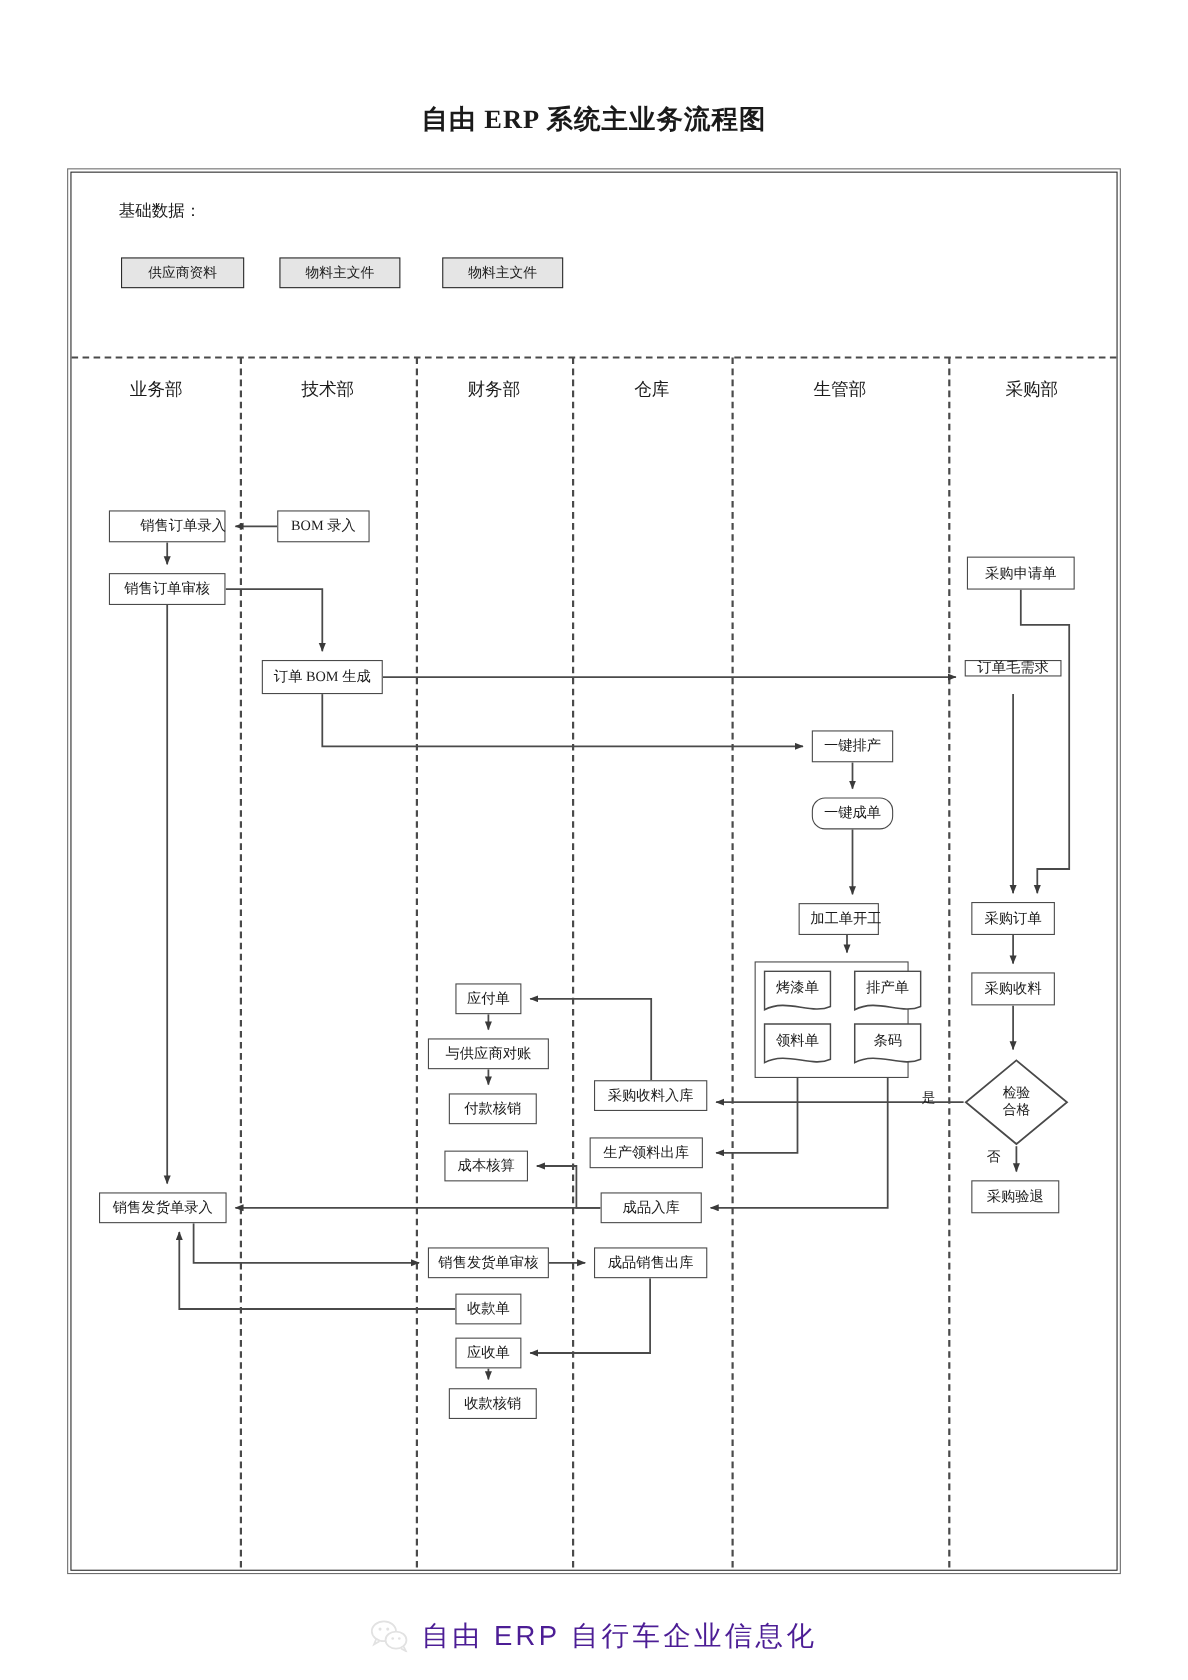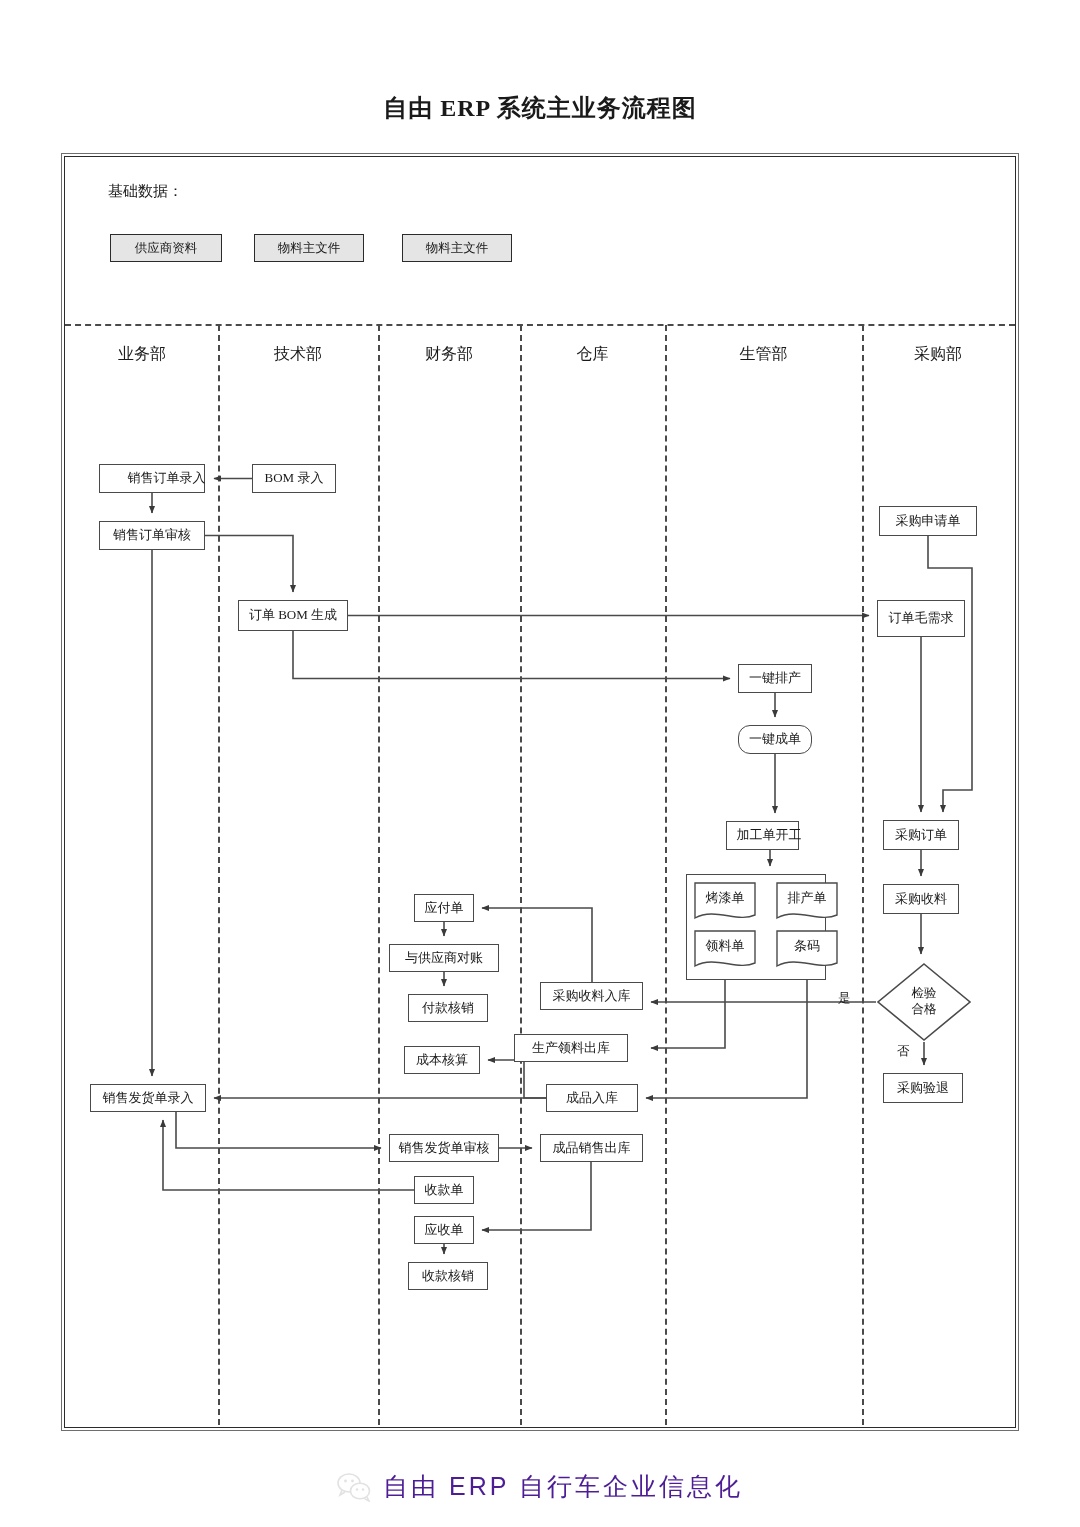--- a/index.html
+++ b/index.html
@@ -197,31 +197,31 @@
     <path d="M444,1244 L444,1254" marker-end="url(#ah)"></path>
   </g>
 </svg>
 
 <div id="nodes-layer">
     <div class="node" style="left: 99px; top: 464px; width: 106px; height: 29px; padding-left: 29px;">销售订单录入</div>
     <div class="node" style="left: 252px; top: 464px; width: 84px; height: 29px;">BOM 录入</div>
     <div class="node" style="left: 99px; top: 521px; width: 106px; height: 29px;">销售订单审核</div>
     <div class="node" style="left: 879px; top: 506px; width: 98px; height: 30px;">采购申请单</div>
     <div class="node" style="left: 238px; top: 600px; width: 110px; height: 31px;">订单 BOM 生成</div>
-    <div class="node" style="left: 877px; top: 600px; width: 88px; height: 37px;">订单毛需求</div>
+    <div class="node" style="left: 877px; top: 600px; width: 88px; height: 15px;">订单毛需求</div>
     <div class="node" style="left: 738px; top: 664px; width: 74px; height: 29px;">一键排产</div>
     <div class="node" style="left: 738px; top: 725px; width: 74px; height: 29px; border-radius: 12px;">一键成单</div>
     <div class="node" style="left: 726px; top: 821px; width: 73px; height: 29px; padding-left: 13px;">加工单开工</div>
     <div class="node" style="left: 883px; top: 820px; width: 76px; height: 30px;">采购订单</div>
     <div class="node" style="left: 883px; top: 884px; width: 76px; height: 30px;">采购收料</div>
     <div class="node" style="left: 414px; top: 894px; width: 60px; height: 28px;">应付单</div>
     <div class="node" style="left: 389px; top: 944px; width: 110px; height: 28px;">与供应商对账</div>
     <div class="node" style="left: 408px; top: 994px; width: 80px; height: 28px;">付款核销</div>
     <div class="node" style="left: 540px; top: 982px; width: 103px; height: 28px;">采购收料入库</div>
-    <div class="node" style="left: 514px; top: 1034px; width: 114px; height: 28px;">生产领料出库</div>
+    <div class="node" style="left: 536px; top: 1034px; width: 103px; height: 28px;">生产领料出库</div>
     <div class="node" style="left: 404px; top: 1046px; width: 76px; height: 28px;">成本核算</div>
     <div class="node" style="left: 546px; top: 1084px; width: 92px; height: 28px;">成品入库</div>
     <div class="node" style="left: 883px; top: 1073px; width: 80px; height: 30px;">采购验退</div>
     <div class="node" style="left: 90px; top: 1084px; width: 116px; height: 28px;">销售发货单录入</div>
     <div class="node" style="left: 389px; top: 1134px; width: 110px; height: 28px;">销售发货单审核</div>
     <div class="node" style="left: 540px; top: 1134px; width: 103px; height: 28px;">成品销售出库</div>
     <div class="node" style="left: 414px; top: 1176px; width: 60px; height: 28px;">收款单</div>
     <div class="node" style="left: 414px; top: 1216px; width: 60px; height: 28px;">应收单</div>
     <div class="node" style="left: 408px; top: 1262px; width: 80px; height: 28px;">收款核销</div>
   </div>

